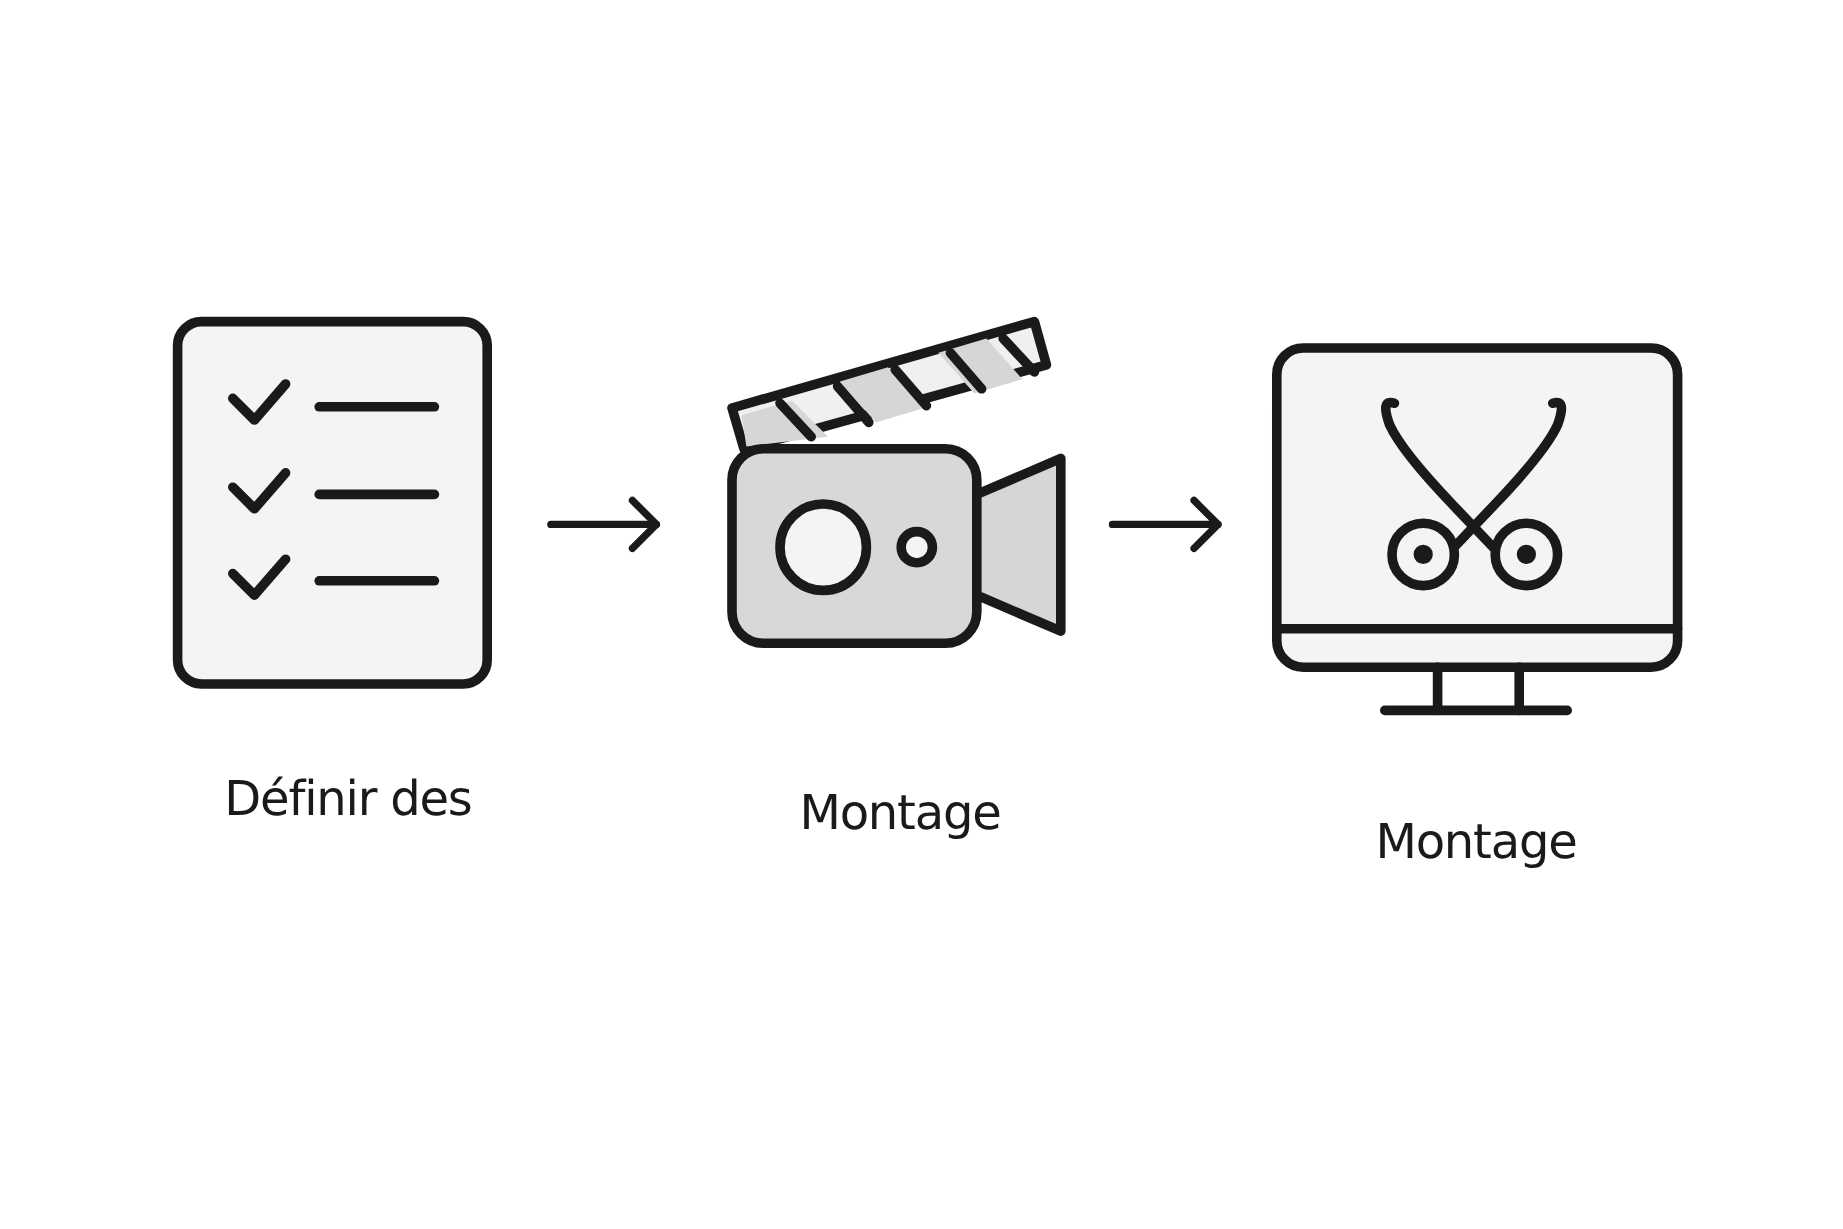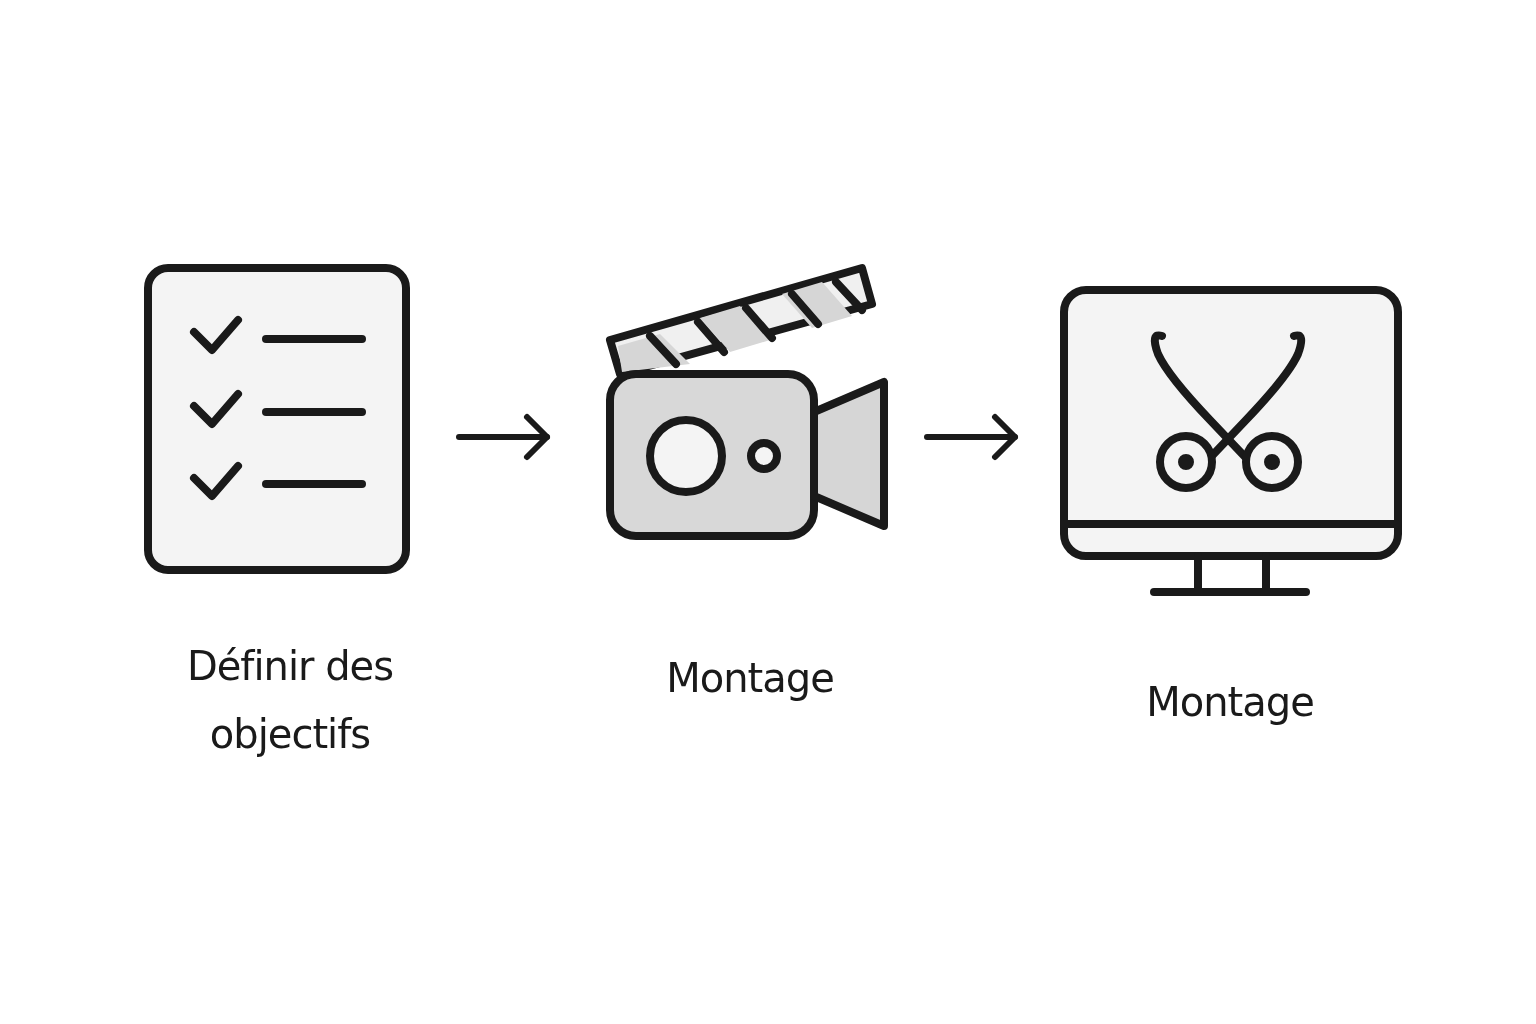--- a/index.html
+++ b/index.html
@@ -87,16 +87,15 @@
       <circle cx="136" cy="182" r="26" fill="#f4f4f4"></circle>
       <circle cx="136" cy="182" r="4" fill="#f4f4f4"></circle>
       <circle cx="222" cy="182" r="26" fill="#f4f4f4"></circle>
       <circle cx="222" cy="182" r="4" fill="#f4f4f4"></circle>
     </g>
   </svg>
 </div>
 
 <div class="label" style="left:60px;top:632px;width:460px;">
   <div>Définir des</div>
-  <div>objectifs</div>
 </div>
 <div class="label" style="left:540px;top:644px;width:420px;">Montage</div>
 <div class="label" style="left:1020px;top:644px;width:420px;margin-top:24px;">Montage</div>
 
 </body></html>

